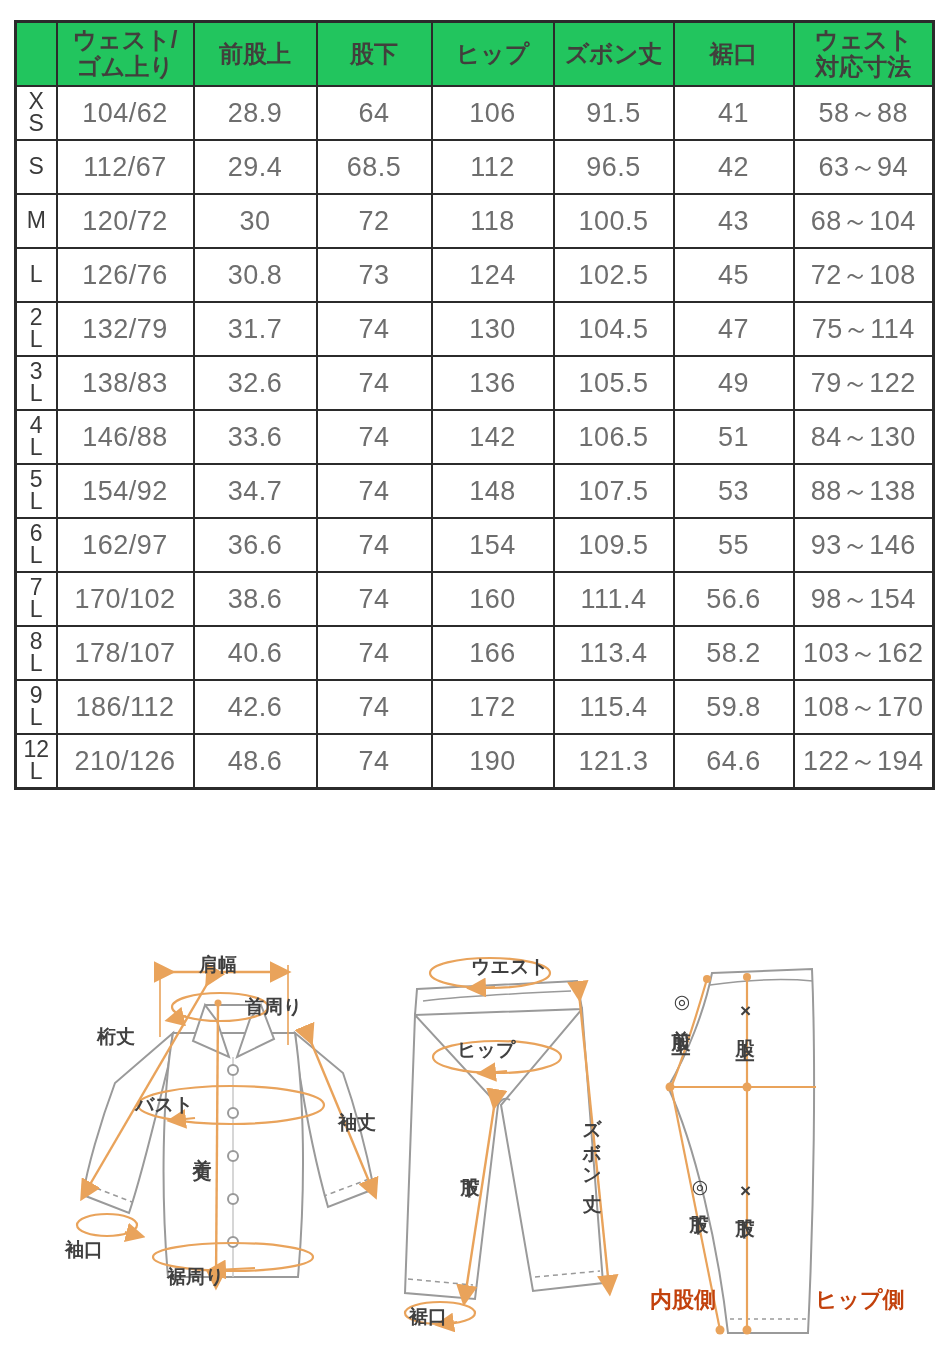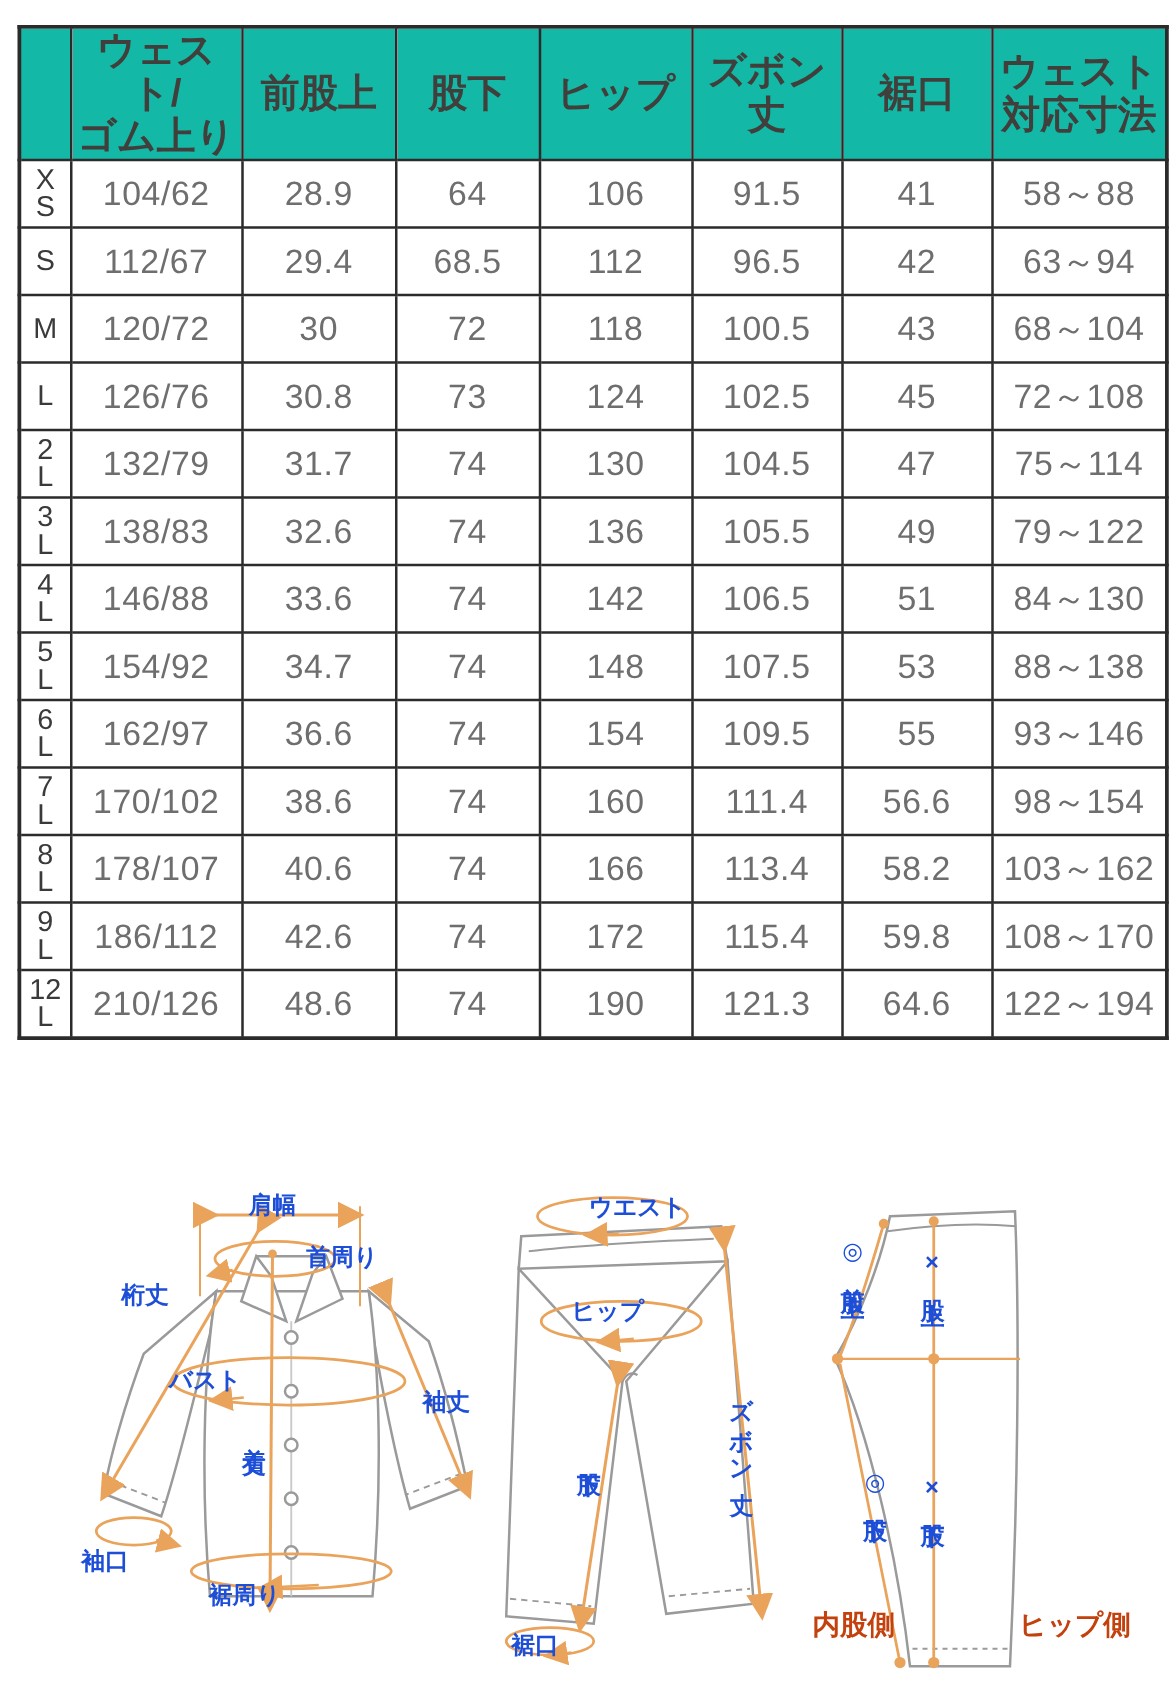--- a/index.html
+++ b/index.html
@@ -12,36 +12,36 @@
   table.size-table{
     position:absolute;left:14px;top:20px;
     border-collapse:collapse;table-layout:fixed;
     border:3px solid #2b2b2b;
   }
   .size-table th,.size-table td{
     border:2px solid #2b2b2b;text-align:center;vertical-align:middle;
     padding:0;overflow:hidden;
   }
   .size-table thead th{
-    background:#14b8a6;height:62px;
-    font-size:31px;font-weight:bold;color:#413f3c;
+    background:#22c55e;height:62px;
+    font-size:24px;font-weight:bold;color:#413f3c;
     white-space:pre-line;line-height:1.12;margin-left:44px;
   }
   .size-table tbody td{
     height:52px;font-size:27px;color:#6e6e6e;background:#ffffff;
     letter-spacing:0.5px;
   }
   .size-table tbody td.size-cell{
     font-size:23px;color:#3a3a3a;line-height:0.95;letter-spacing:0;
   }
   
   .diagram{position:absolute;}
   .diagram svg{position:absolute;left:0;top:0;}
   .dlabel{
-    position:absolute;font-size:19px;font-weight:bold;color:#1d4ed8;
+    position:absolute;font-size:19px;font-weight:bold;color:#404040;
     white-space:nowrap;line-height:1;
   }
   .vlabel{
     writing-mode:vertical-rl;text-orientation:upright;
     letter-spacing:3px;
   }
   .graylabel{
     position:absolute;font-size:22px;font-weight:bold;color:#c2410c;
     white-space:nowrap;line-height:1;
   }

